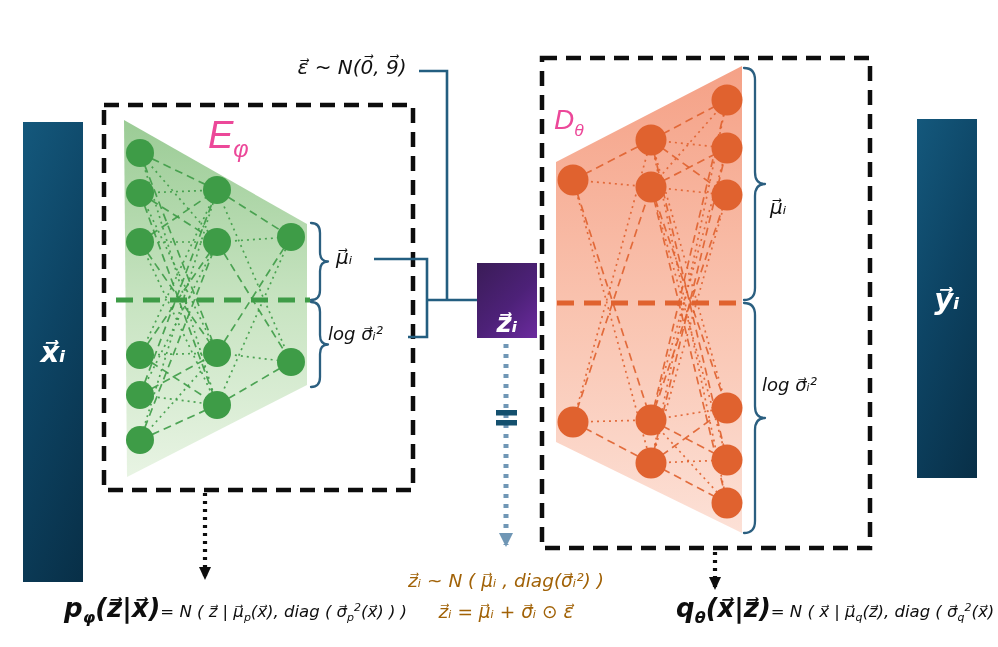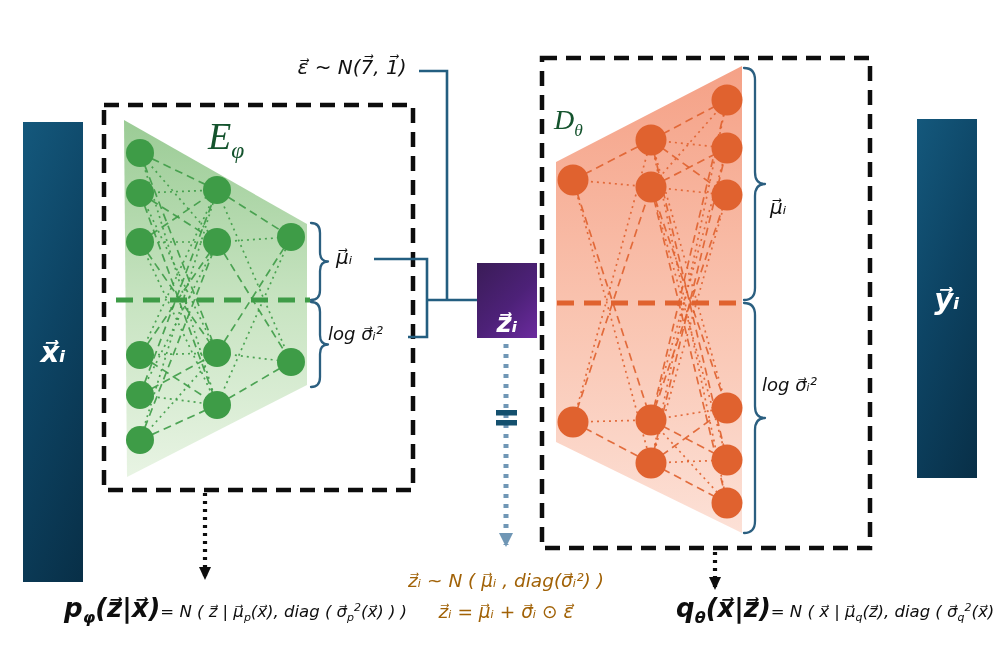--- a/index.html
+++ b/index.html
@@ -22,21 +22,21 @@
   
   .latent-box {
     position:absolute; left:477px; top:263px; width:60px; height:75px;
     background:linear-gradient(135deg,#3a1c57 0%,#4d2178 55%,#6b2b9e 100%);
     display:flex; align-items:flex-end; justify-content:center;
   }
   .latent-label { color:#ffffff; font-size:26px; font-weight:bold; font-style:italic; }
 
   
   .lbl { position:absolute; color:#111111; font-style:italic; white-space:nowrap; }
-  .net-title { font-family:Liberation Serif, serif; font-style:italic; color:#14532d; }
+  .net-title { font-family:Liberation Sans, sans-serif; font-style:italic; color:#ec4899; }
   .net-title sub { font-size:62%; }
   .title-enc { left:208px; top:114px; font-size:38px; }
   .title-dec { left:554px; top:104px; font-size:28px; }
 
   .noise-lbl { left:288px; top:55px; width:128px; font-size:20px; text-align:center; }
   .enc-mu     { left:336px; top:245px; font-size:20px; }
   .enc-logvar { left:328px; top:323px; font-size:18px; }
   .dec-mu     { left:770px; top:195px; font-size:20px; }
   .dec-logvar { left:762px; top:374px; font-size:18px; }
 
@@ -216,21 +216,21 @@
     <span class="bar-label">y⃗ᵢ</span>
   </div>
 
   <div class="latent-box">
     <span class="latent-label">z⃗ᵢ</span>
   </div>
 
   <div class="lbl net-title title-enc"><span>E</span><sub>φ</sub></div>
   <div class="lbl net-title title-dec"><span>D</span><sub>θ</sub></div>
 
-  <div class="lbl noise-lbl">ε⃗ ~ N(7⃗, 1⃗)</div>
+  <div class="lbl noise-lbl">ε⃗ ~ N(0⃗, 9⃗)</div>
   <div class="lbl enc-mu">μ⃗ᵢ</div>
   <div class="lbl enc-logvar">log σ⃗ᵢ²</div>
   <div class="lbl dec-mu">μ⃗ᵢ</div>
   <div class="lbl dec-logvar">log σ⃗ᵢ²</div>
 
   <div class="formula f-posterior">
     <span class="f-lhs"><span>p</span><sub>φ</sub><span>(z⃗|x⃗)</span></span><span class="f-rhs"><span>= N ( z⃗ | μ⃗</span><sub>p</sub><span>(x⃗), diag ( σ⃗</span><sub>p</sub><sup>2</sup><span>(x⃗) ) )</span></span>
   </div>
 
   <div class="f-mid f-sampling">z⃗ᵢ ~ N ( μ⃗ᵢ , diag(σ⃗ᵢ²) )</div>

